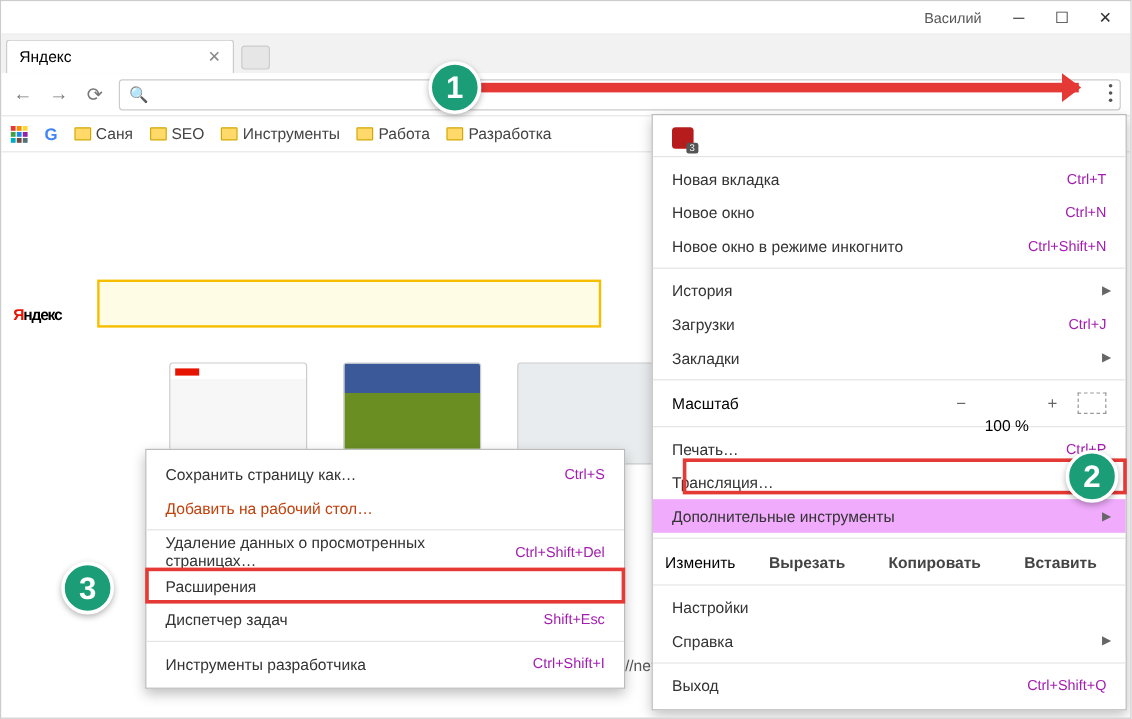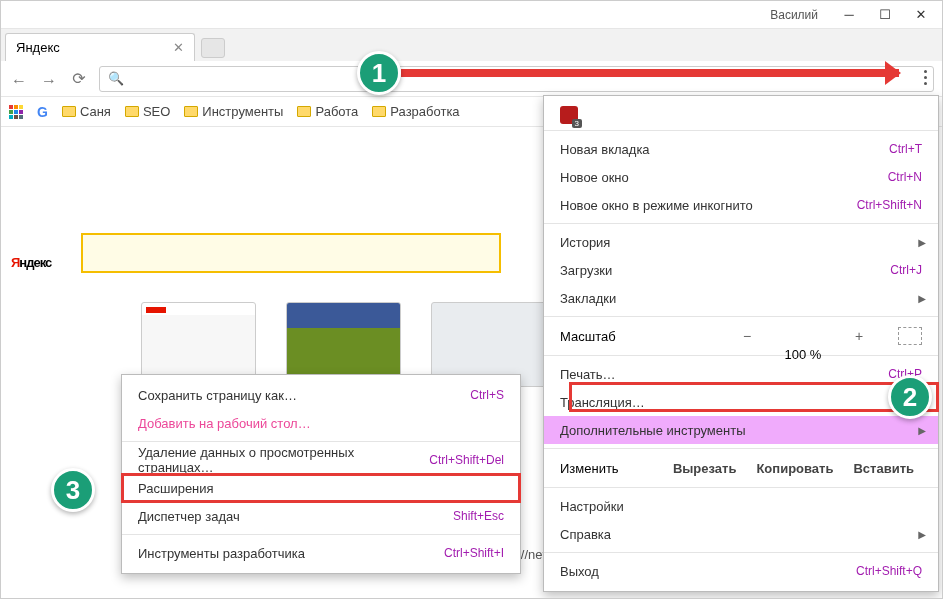--- a/index.html
+++ b/index.html
@@ -33,29 +33,29 @@
 .thumb.yx::before { content:""; position:absolute; left:4px; top:4px; width:20px; height:6px; background:#e61400; }
 .links-row { display: flex; gap: 30px; margin: 8px 0 0 130px; font-size: 12px; color: #555; align-items: center; }
 .link-item { display: flex; align-items: center; gap: 5px; }
 .sq { width: 12px; height: 12px; border-radius: 2px; }
 .menu { position: absolute; background: #fff; border: 1px solid #bbb; box-shadow: 0 4px 10px rgba(0,0,0,.25); z-index: 50; }
 .menu-main { right: 3px; top: 94px; width: 396px; padding: 6px 0; }
 .menu-sub { left: 120px; top: 373px; width: 400px; padding: 6px 0; }
 .mi { display: flex; align-items: center; padding: 5px 16px; color: #333; height: 28px; position: relative; }
 .mi .sc { margin-left: auto; color: #a21caf; font-size: 12px; }
 .mi .arr { position: absolute; right: 12px; color: #666; font-size: 10px; }
-.mi.dis { color: #ec4899; }
+.mi.dis { color: #c2410c; }
 .sep { height: 1px; background: #e4e4e4; margin: 4px 0; }
 .mi.highlight { outline: 3px solid #e53935; outline-offset: -2px; }
-.zoom-row { display: flex; align-items: center; padding: 5px 16px; height: 30px; gap: 18px; }
+.zoom-row { display: flex; align-items: center; padding: 5px 16px; height: 30px; }
 .zoom-row .zl { flex: 1; }
 .zoom-row .zbtn { width: 26px; text-align: center; color: #666; font-size: 14px; }
 .zoom-row .zval { width: 50px; text-align: center; margin-top: 36px; }
 .zoom-row .fs { width: 24px; height: 18px; border: 1px dashed #999; margin-left: 8px; }
-.edit-row { display: flex; padding: 4px 16px; align-items: center; gap: 4px; height: 30px; justify-content: flex-end; }
+.edit-row { display: flex; padding: 4px 16px; align-items: center; gap: 20px; height: 30px; justify-content: flex-end; }
 .edit-row .el { flex: 1; }
 .edit-row .ebtn { padding: 0 8px; color: #444; font-weight: bold; }
 .ext-icon { width: 18px; height: 18px; background: #b71c1c; margin: 4px 16px 6px; position: relative; border-radius: 3px; }
 .ext-icon::after { content:"3"; position:absolute; bottom:-4px; right:-4px; background:#555; color:#fff; font-size:8px; padding:0 3px; border-radius:2px; }
 .badge { position: absolute; width: 44px; height: 44px; background: #1b9e77; border: 3px solid #fff; border-radius: 50%; color: #fff; font-size: 26px; font-weight: 600; display: flex; align-items: center; justify-content: center; z-index: 100; box-shadow: 0 2px 5px rgba(0,0,0,.3); }
 .badge1 { left: 356px; top: 50px; }
 .badge2 { right: 10px; top: 374px; }
 .badge3 { left: 50px; top: 467px; }
 .arrow1 { position: absolute; left: 400px; top: 68px; width: 498px; height: 8px; background: #e53935; z-index: 90; }
 .arrow1::after { content:""; position:absolute; right:-14px; top:-8px; border: 12px solid transparent; border-left: 16px solid #e53935; }

